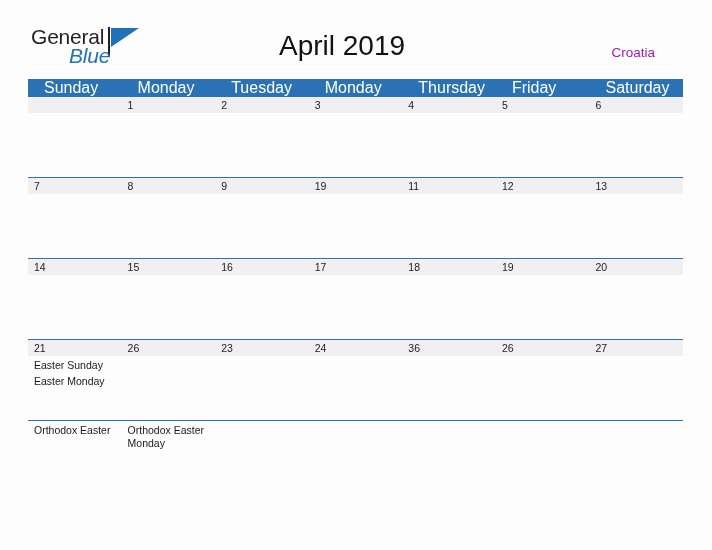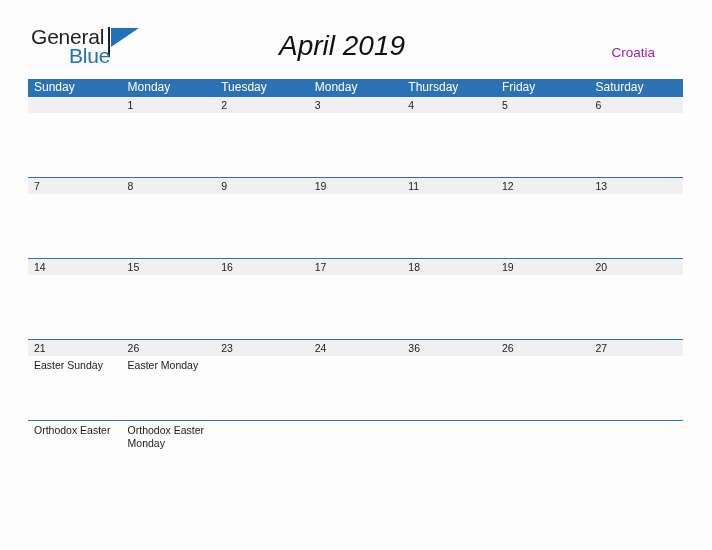--- a/index.html
+++ b/index.html
@@ -44,20 +44,21 @@
     letter-spacing: -0.2px;
     font-family: "Liberation Sans", sans-serif;
   }
   .logo-blue {
     position: absolute;
     left: 38px;
     top: 19px;
     font-size: 21px;
     color: #1f72b8;
     letter-spacing: -0.2px;
+    font-style: italic;
   }
   .logo-flag {
     position: absolute;
     left: 80px;
     top: 2px;
     width: 0;
     height: 0;
     border-left: 28px solid #1f72b8;
     border-bottom: 19px solid transparent;
   }
@@ -73,21 +74,20 @@
   .month-title {
     position: absolute;
     left: 0;
     right: 0;
     top: 30px;
     text-align: center;
     font-size: 28px;
     color: #111111;
     font-weight: normal;
     margin: 0;
-    font-style: italic;
   }
 
   .region-label {
     position: absolute;
     right: 29px;
     top: 45px;
     font-size: 13.5px;
     color: #a21caf;
   }
 
@@ -100,23 +100,23 @@
   }
 
   .weekday-row {
     display: flex;
     background: #2b72b4;
     height: 17px;
   }
   .weekday-cell {
     flex: 1 1 0;
     color: #ffffff;
-    font-size: 12px;
+    font-size: 16px;
     line-height: 17px;
-    padding-left: 6px;
+    padding-left: 16px;
     box-sizing: border-box;
     white-space: nowrap;
     overflow: hidden;
   }
 
   .week-row {
     position: relative;
     border-top: 1px solid #2b72b4;
   }
   .week-row:first-of-type {
@@ -147,21 +147,21 @@
   .event {
     font-size: 10.5px;
     line-height: 13px;
     color: #1a1a1a;
     word-wrap: break-word;
   }
 
   .h-row-1 .body-strip { height: 64px; }
   .h-row-2 .body-strip { height: 64px; }
   .h-row-3 .body-strip { height: 64px; }
-  .h-row-4 .body-strip { height: 64px; }
+  .h-row-4 .body-strip { height: 64px; flex-direction: column; }
   .h-row-5 .body-strip { height: 64px; }
 </style>
 </head>
 <body>
 
 <div class="page">
 
   <div class="top-bar">
 
     <div class="logo">

